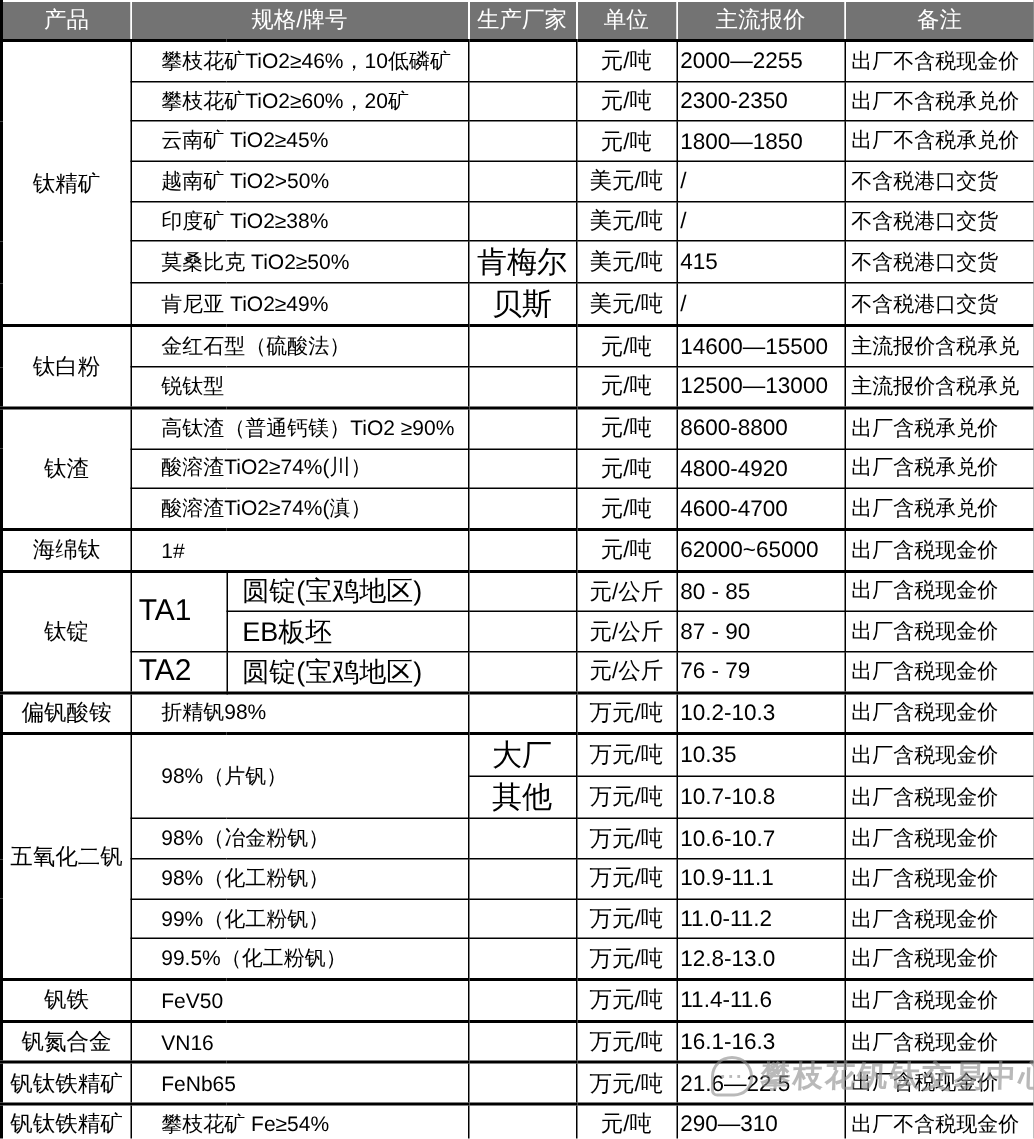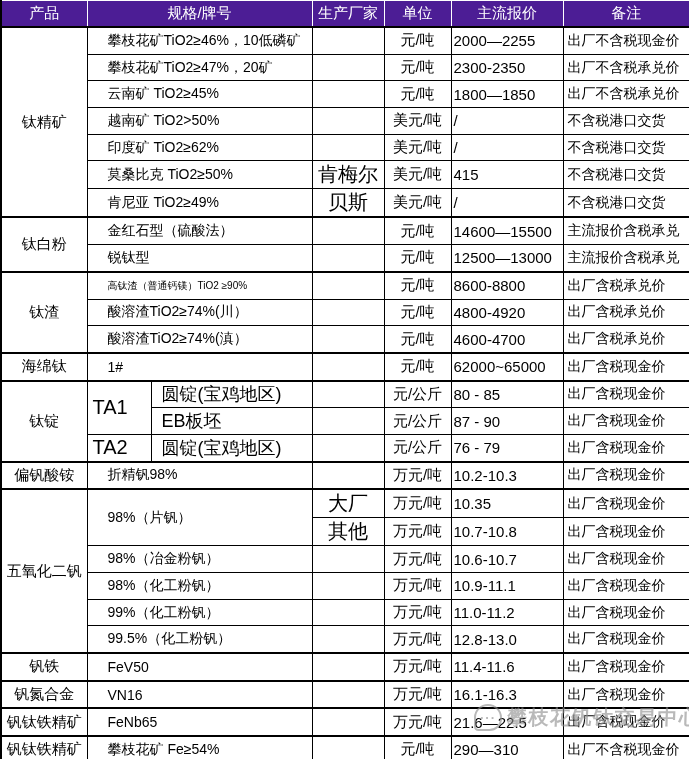--- a/index.html
+++ b/index.html
@@ -6,32 +6,32 @@
   body{
     width:689px;height:759px;position:relative;background:#fff;overflow:hidden;
     font-family:"Liberation Sans","DejaVu Sans",sans-serif;color:#000;
   }
   table.price{
     position:absolute;top:0;left:0;width:689px;
     border-collapse:collapse;table-layout:fixed;
     border-left:2px solid #000;border-right:2px solid #000;border-bottom:2px solid #000;
   }
   th{
-    background:#4c1d95;color:#fff;font-size:15px;font-weight:normal;
+    background:#737373;color:#fff;font-size:15px;font-weight:normal;
     height:25px;border:1px solid #fff;padding:0 2px;text-align:center;
     overflow:hidden;white-space:nowrap;
   }
   td{
     border:1px solid #000;height:25.7px;font-size:15px;padding:0 2px;
     overflow:hidden;white-space:nowrap;background:#fff;
   }
   tr.sec td{border-top:2px solid #000;}
   td.prod{text-align:center;padding:0 1px;}
   td.spec{text-align:left;font-size:14px;padding-left:20px;}
-  td.spec.sm{font-size:10px;}
+  td.spec.sm{font-size:14px;}
   td.grade{text-align:left;font-size:20px;padding-left:5px;}
   td.form{text-align:left;font-size:18px;padding-left:10px;}
   td.mk{text-align:center;font-size:20px;}
   td.un{text-align:center;}
   td.pr{text-align:left;}
   td.nt{text-align:left;font-size:14px;padding-left:4px;}
   .wm{
     position:absolute;left:474px;top:704px;display:flex;align-items:center;gap:5px;
     color:#8f8f8f;opacity:.62;z-index:3;pointer-events:none;
   }
@@ -71,42 +71,42 @@
 
   <tr class="sec">
     <td class="prod" rowspan="7">钛精矿</td>
     <td class="spec" colspan="2">攀枝花矿TiO2≥46%，10低磷矿</td>
     <td class="mk"></td>
     <td class="un">元/吨</td>
     <td class="pr">2000—2255</td>
     <td class="nt">出厂不含税现金价</td>
   </tr>
   <tr>
-    <td class="spec" colspan="2">攀枝花矿TiO2≥47%，20矿</td>
+    <td class="spec" colspan="2">攀枝花矿TiO2≥60%，20矿</td>
     <td class="mk"></td>
     <td class="un">元/吨</td>
     <td class="pr">2300-2350</td>
     <td class="nt">出厂不含税承兑价</td>
   </tr>
   <tr>
     <td class="spec" colspan="2">云南矿 TiO2≥45%</td>
     <td class="mk"></td>
     <td class="un">元/吨</td>
     <td class="pr">1800—1850</td>
     <td class="nt">出厂不含税承兑价</td>
   </tr>
   <tr>
     <td class="spec" colspan="2">越南矿 TiO2&gt;50%</td>
     <td class="mk"></td>
     <td class="un">美元/吨</td>
     <td class="pr">/</td>
     <td class="nt">不含税港口交货</td>
   </tr>
   <tr>
-    <td class="spec" colspan="2">印度矿 TiO2≥62%</td>
+    <td class="spec" colspan="2">印度矿 TiO2≥38%</td>
     <td class="mk"></td>
     <td class="un">美元/吨</td>
     <td class="pr">/</td>
     <td class="nt">不含税港口交货</td>
   </tr>
   <tr>
     <td class="spec" colspan="2">莫桑比克 TiO2≥50%</td>
     <td class="mk">肯梅尔</td>
     <td class="un">美元/吨</td>
     <td class="pr">415</td>

